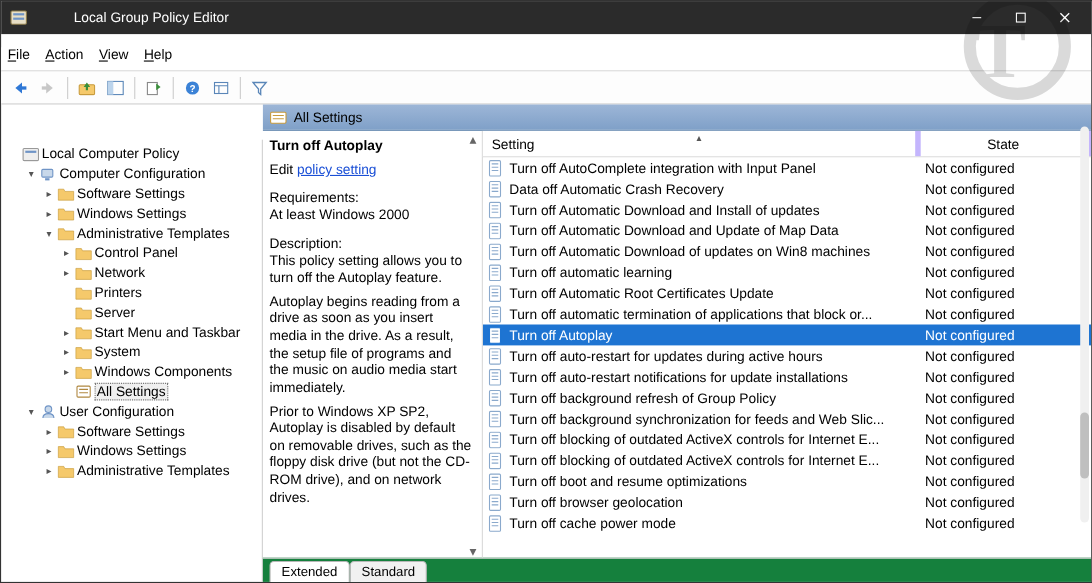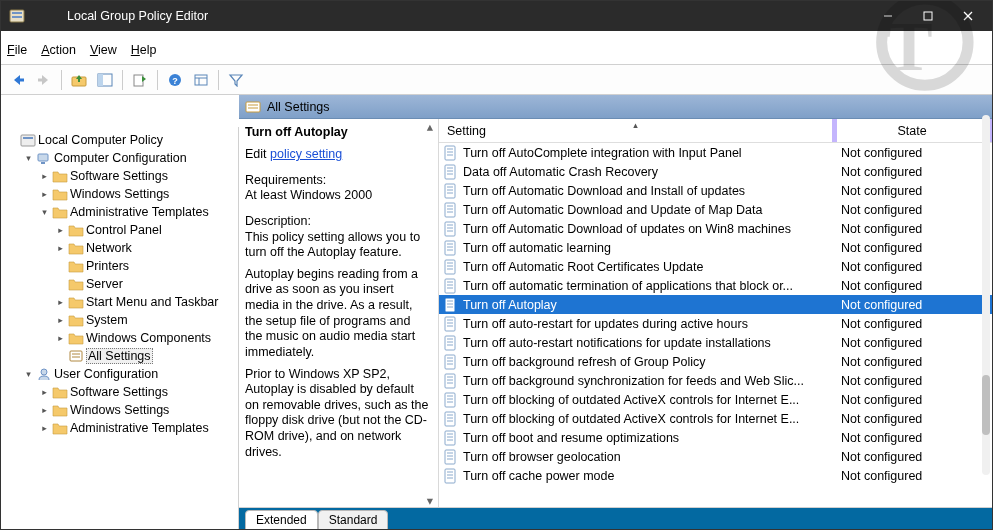--- a/index.html
+++ b/index.html
@@ -43,21 +43,21 @@
   .col-setting { flex:1; }
   .col-state { width:155px; justify-content:center; }
   .sort-caret { position:absolute; top:1px; left:50%; transform:translateX(-50%); font-size:9px; color:#555; }
   .list-rows { flex:1; overflow:hidden; }
   .lrow { height:19px; display:flex; align-items:center; }
   .lrow .licon { width:16px; height:16px; margin:0 4px 0 4px; flex-shrink:0; }
   .lrow .ltext { flex:1; overflow:hidden; text-overflow:ellipsis; white-space:nowrap; padding-right:6px; }
   .lrow .lstate { width:155px; padding-left:4px; white-space:nowrap; }
   .lrow.selected { background:#1e74d2; color:#fff; }
   .lrow.selected .licon rect { fill:#fff; stroke:#1e74d2; }
-  .tabstrip { height:22px; border-top:1px solid #d0d0d0; display:flex; align-items:center; background:#0369a1; padding-left:6px; gap:0; }
+  .tabstrip { height:22px; border-top:1px solid #d0d0d0; display:flex; align-items:center; background:#15803d; padding-left:6px; gap:0; }
   .tab { height:20px; padding:0 10px; border:1px solid #b8b8b8; border-top-left-radius:4px; border-top-right-radius:4px; background:#fff; font-size:12px; display:flex; align-items:center; position:relative; top:1px; }
   .tab.inactive { background:#f1f1f1; }
   .outer-scroll { position:absolute; right:2px; top:114px; width:8px; height:360px; background:#f0f0f0; border-radius:4px; }
   .outer-thumb { position:absolute; right:2px; top:374px; width:8px; height:60px; background:#bfbfbf; border-radius:4px; }
   .watermark { position:absolute; right:-10px; top:-6px; width:170px; height:110px; opacity:0.14; pointer-events:none; }
 </style>
 </head>
 <body>
 
 <div class="window">

